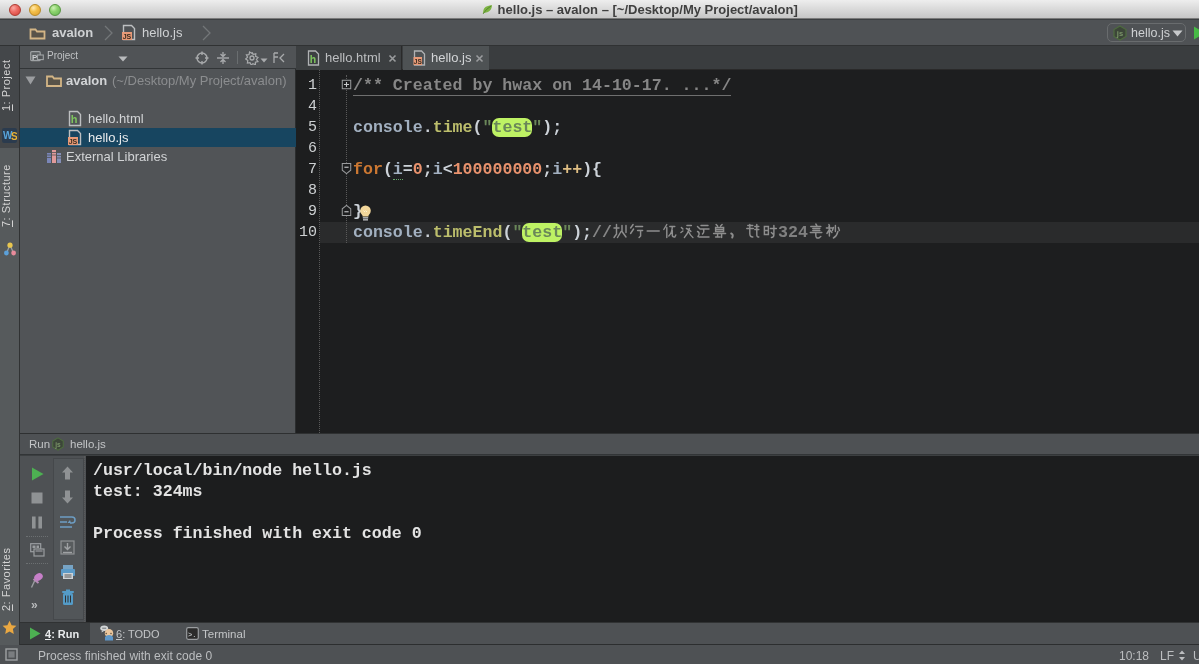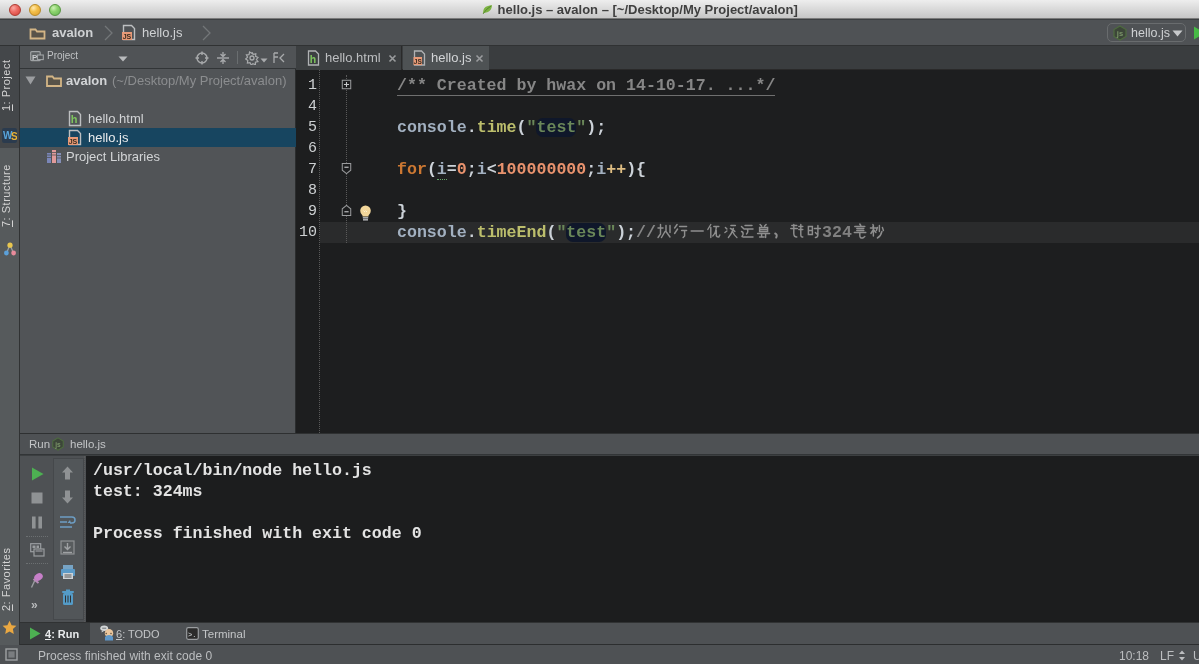--- a/index.html
+++ b/index.html
@@ -10,25 +10,25 @@
 #navbar{left:0;top:20px;width:1199px;height:26px;background:#4f5255;border-bottom:1px solid #303233;}
 .crumbtxt{font-size:13px;color:#cfd1d3;}
 #stripe{left:0;top:46px;width:20px;height:599px;background:#565a5c;border-right:1px solid #303233;}
 .vtext{position:absolute;left:0;width:19px;writing-mode:vertical-rl;transform:rotate(180deg);font-size:11px;color:#d3d3d3;letter-spacing:0.5px;text-align:center;}
 #pph{left:20px;top:46px;width:276px;height:23px;background:#505356;border-bottom:1px solid #323537;}
 #ptree{left:20px;top:69px;width:276px;height:364px;background:#515457;border-right:1px solid #2b2d2e;}
 .trow{position:absolute;left:20px;width:276px;height:19px;font-size:13px;color:#d2d4d6;white-space:nowrap;}
 #tabbar{left:296px;top:46px;width:903px;height:24px;background:#3a3d3f;border-bottom:1px solid #2a2a2a;}
 .tab{position:absolute;top:46px;height:24px;font-size:13px;color:#bdbfc1;}
 #editor{left:296px;top:70px;width:903px;height:363px;background:#1d1e1f;}
-.cl{position:absolute;white-space:pre;font-family:"Liberation Mono",monospace;font-size:16.6px;font-weight:bold;line-height:21px;margin-left:44px;}
+.cl{position:absolute;white-space:pre;font-family:"Liberation Mono",monospace;font-size:16.6px;font-weight:bold;line-height:21px;}
 .lnum{position:absolute;text-align:right;font-family:"Liberation Mono",monospace;font-size:15px;font-weight:normal;color:#cdd0d2;line-height:21px;width:22px;}
 .kw{color:#cc7832;}.num{color:#e8926d;}.id{color:#a2b0c0;}.fn{color:#bcbe6c;}
 .str{color:#6a8759;}.pl{color:#ccd2d8;}.cm{color:#868686;}
-.hl{background:#0f172a;border-radius:7px;}
+.hl{background:#bef264;border-radius:7px;}
 #runhdr{left:20px;top:433px;width:1179px;height:22px;background:#4e5154;border-top:1px solid #2e3031;border-bottom:1px solid #323537;font-size:13px;color:#c3c5c7;}
 #runbody{left:20px;top:456px;width:1179px;height:166px;background:#4e5154;}
 #console{left:86px;top:456px;width:1113px;height:166px;background:#1c1d1e;}
 .conline{position:absolute;left:7px;white-space:pre;font-family:"Liberation Mono",monospace;font-size:16.6px;font-weight:bold;color:#e3e3e3;line-height:21px;}
 #bottombar{left:20px;top:622px;width:1179px;height:23px;background:#4e5154;border-top:1px solid #303233;border-bottom:1px solid #2c2e2f;font-size:12px;color:#c3c5c7;}
 #statusbar{left:0;top:645px;width:1199px;height:19px;background:#4e5154;font-size:12px;color:#bcbec0;}
 </style></head>
 <body>
 <div id="stage">
 <div class="abs" id="titlebar"></div>
@@ -150,21 +150,21 @@
       </svg>
   <span class="abs" style="left:68px;top:2px;color:#e8eaec;">hello.js</span>
 </div>
 <div class="abs trow" style="top:147px;">
   <svg class="abs" style="left:26px;top:2px" width="16" height="15" viewBox="0 0 16 15">
         <rect x="1" y="4" width="4" height="10" fill="#7a86b8"></rect>
         <rect x="6" y="1" width="4" height="13" fill="#e09a9a"></rect>
         <rect x="11" y="4" width="4" height="10" fill="#9aa8e0" opacity="0.7"></rect>
         <path d="M1 6 h4 M6 3.5 h4 M11 6.5 h4 M1 8.5 h4 M6 6 h4 M11 9 h4" stroke="#515457" stroke-width="0.8"></path>
       </svg>
-  <span class="abs" style="left:46px;top:2px;">Project Libraries</span>
+  <span class="abs" style="left:46px;top:2px;">External Libraries</span>
 </div>
 <div class="abs" id="tabbar"></div>
 
 <div class="abs tab" style="left:296px;width:106px;background:#3c3f41;border-right:1px solid #2a2a2a;">
   <svg class="abs" style="left:11px;top:4px" width="13" height="16" viewBox="0 0 13 16">
         <path d="M1.5 1 h7 l3 3 v11 h-10 z" fill="#3c3f41" stroke="#b0b2b4" stroke-width="1.3"></path>
         <text x="6" y="12.5" font-size="10.5" font-weight="bold" text-anchor="middle" fill="#7ec45f" font-family="Liberation Sans">h</text>
       </svg>
   <span class="abs" style="left:29px;top:4px;">hello.html</span>
   <svg class="abs" style="left:92px;top:8px" width="9" height="9" viewBox="0 0 9 9">

